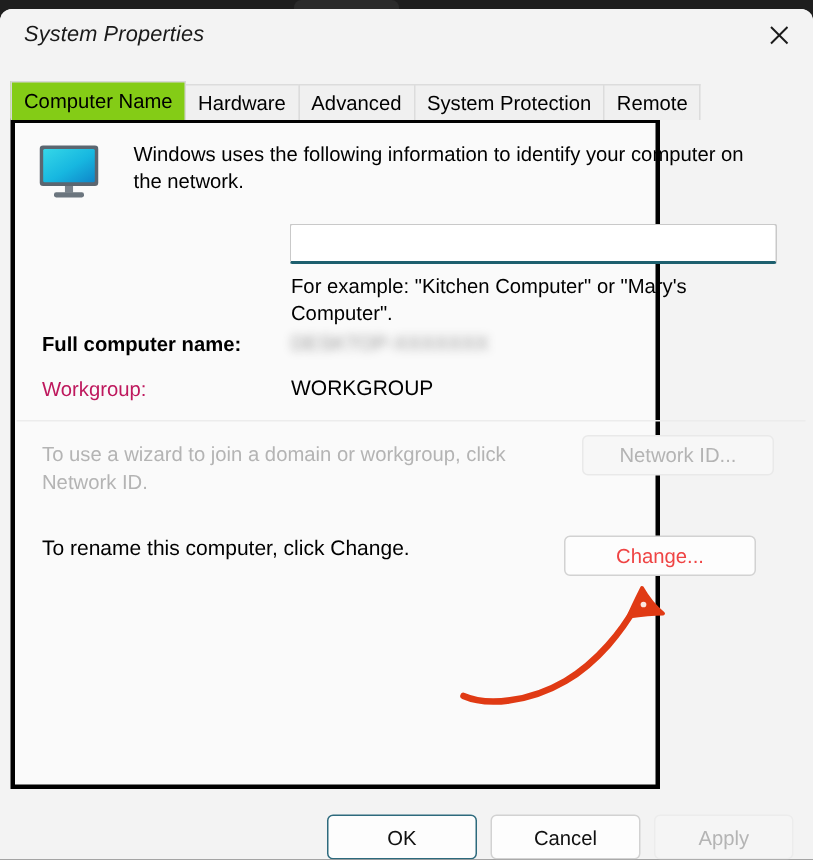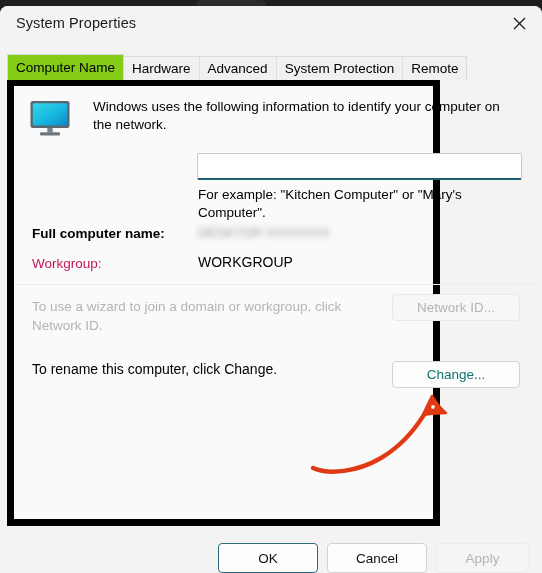--- a/index.html
+++ b/index.html
@@ -47,20 +47,21 @@
     position: relative;
     height: 38px;
     background: #f3f3f3;
   }
   #title-text {
     position: absolute;
     left: 16px; top: 9px;
     font-size: 14.5px;
     color: #1a1a1a;
     letter-spacing: 0.1px;
+    font-style: italic;
   }
   #close-button {
     position: absolute;
     right: 0px; top: 0px;
     width: 46px; height: 34px;
     display: flex;
     align-items: center;
     justify-content: center;
     cursor: default;
   }
@@ -98,21 +99,21 @@
     z-index: 2;
   }
 
   
   #tabpanel {
     position: absolute;
     left: 7px; top: 73px;
     width: 433px;
     height: 447px;
     background: #fafafa;
-    border: 7px solid #000000;
+    border: 3px solid #000000;
     box-sizing: border-box;
     z-index: 1;
   }
 
   
   #intro-row {
     position: absolute;
     left: 13px; top: 12px;
     width: 500px;
     display: flex;
@@ -232,28 +233,28 @@
 
   
   #change-text {
     position: absolute;
     left: 18px; top: 275px;
     font-size: 14px;
     color: #000;
   }
   #change-button {
     position: absolute;
-    left: 378px; top: 275px;
+    left: 366px; top: 275px;
     width: 128px; height: 27px;
     background: #fdfdfd;
     border: 1px solid #d2d2d2;
     border-radius: 4px;
     font-family: "Liberation Sans", sans-serif;
     font-size: 13.5px;
-    color: #0f766e;
+    color: #ef4444;
     cursor: default;
   }
 
   
   #annotation-arrow {
     position: absolute;
     left: 281px; top: 296px;
     width: 170px; height: 100px;
     pointer-events: none;
   }

